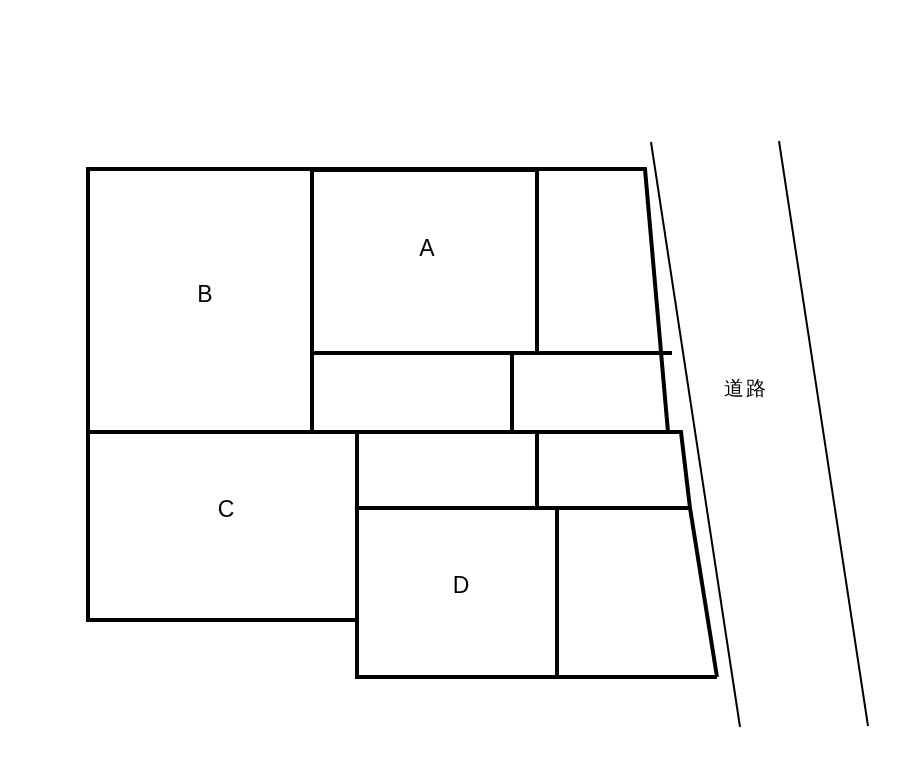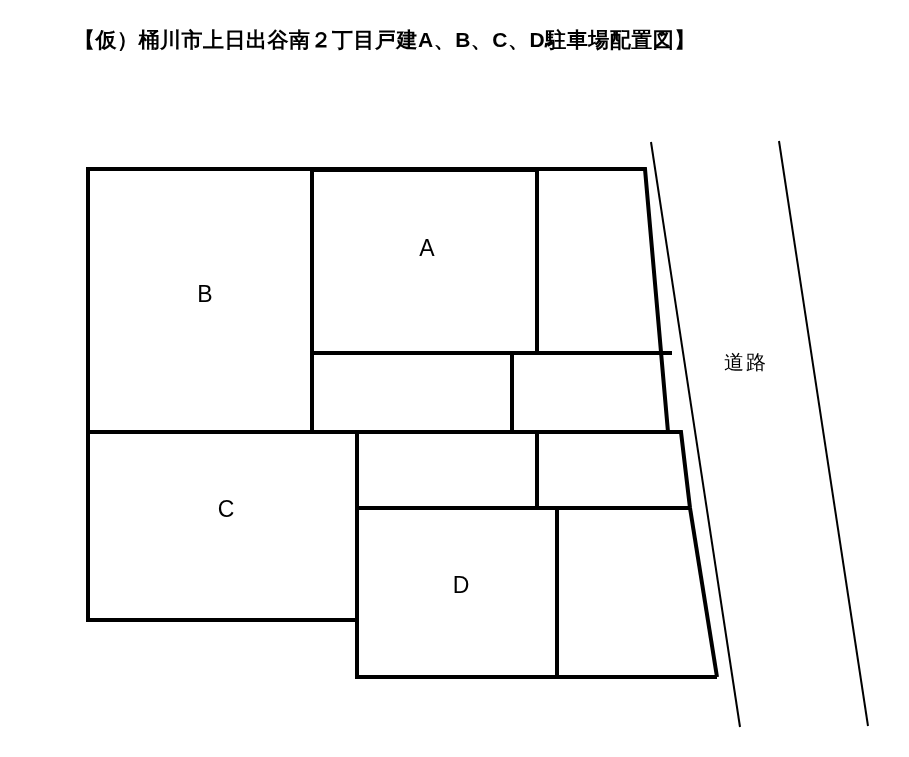--- a/index.html
+++ b/index.html
@@ -52,21 +52,20 @@
     transform: translate(-50%, -50%);
     white-space: nowrap;
     letter-spacing: 2px;
   }
 </style>
 </head>
 <body>
 
 <div id="page">
 
-  <div id="title">【仮）桶川市上日出谷南２丁目戸建A、B、C、D駐車場配置図】</div>
 
   <svg id="plan-svg" viewBox="0 0 909 757" xmlns="http://www.w3.org/2000/svg">
 
     <g stroke="#000000" fill="none" stroke-width="2">
       <line x1="651" y1="142" x2="740" y2="727"></line>
       <line x1="779" y1="141" x2="868" y2="726"></line>
     </g>
 
     <g stroke="#000000" fill="none" stroke-width="4">
 
@@ -94,15 +93,15 @@
       <path d="M 557 508 L 557 677"></path>
       <path d="M 690 508 L 717 677"></path>
     </g>
   </svg>
 
   <div class="lot-label" style="left:427px; top:248px;">A</div>
   <div class="lot-label" style="left:205px; top:294px;">B</div>
   <div class="lot-label" style="left:226px; top:509px;">C</div>
   <div class="lot-label" style="left:461px; top:585px;">D</div>
 
-  <div class="road-label" style="left:746px; top:362px;">道路</div>
+  <div class="road-label" style="left:746px; top:388px;">道路</div>
 
 </div>
 
 </body></html>

